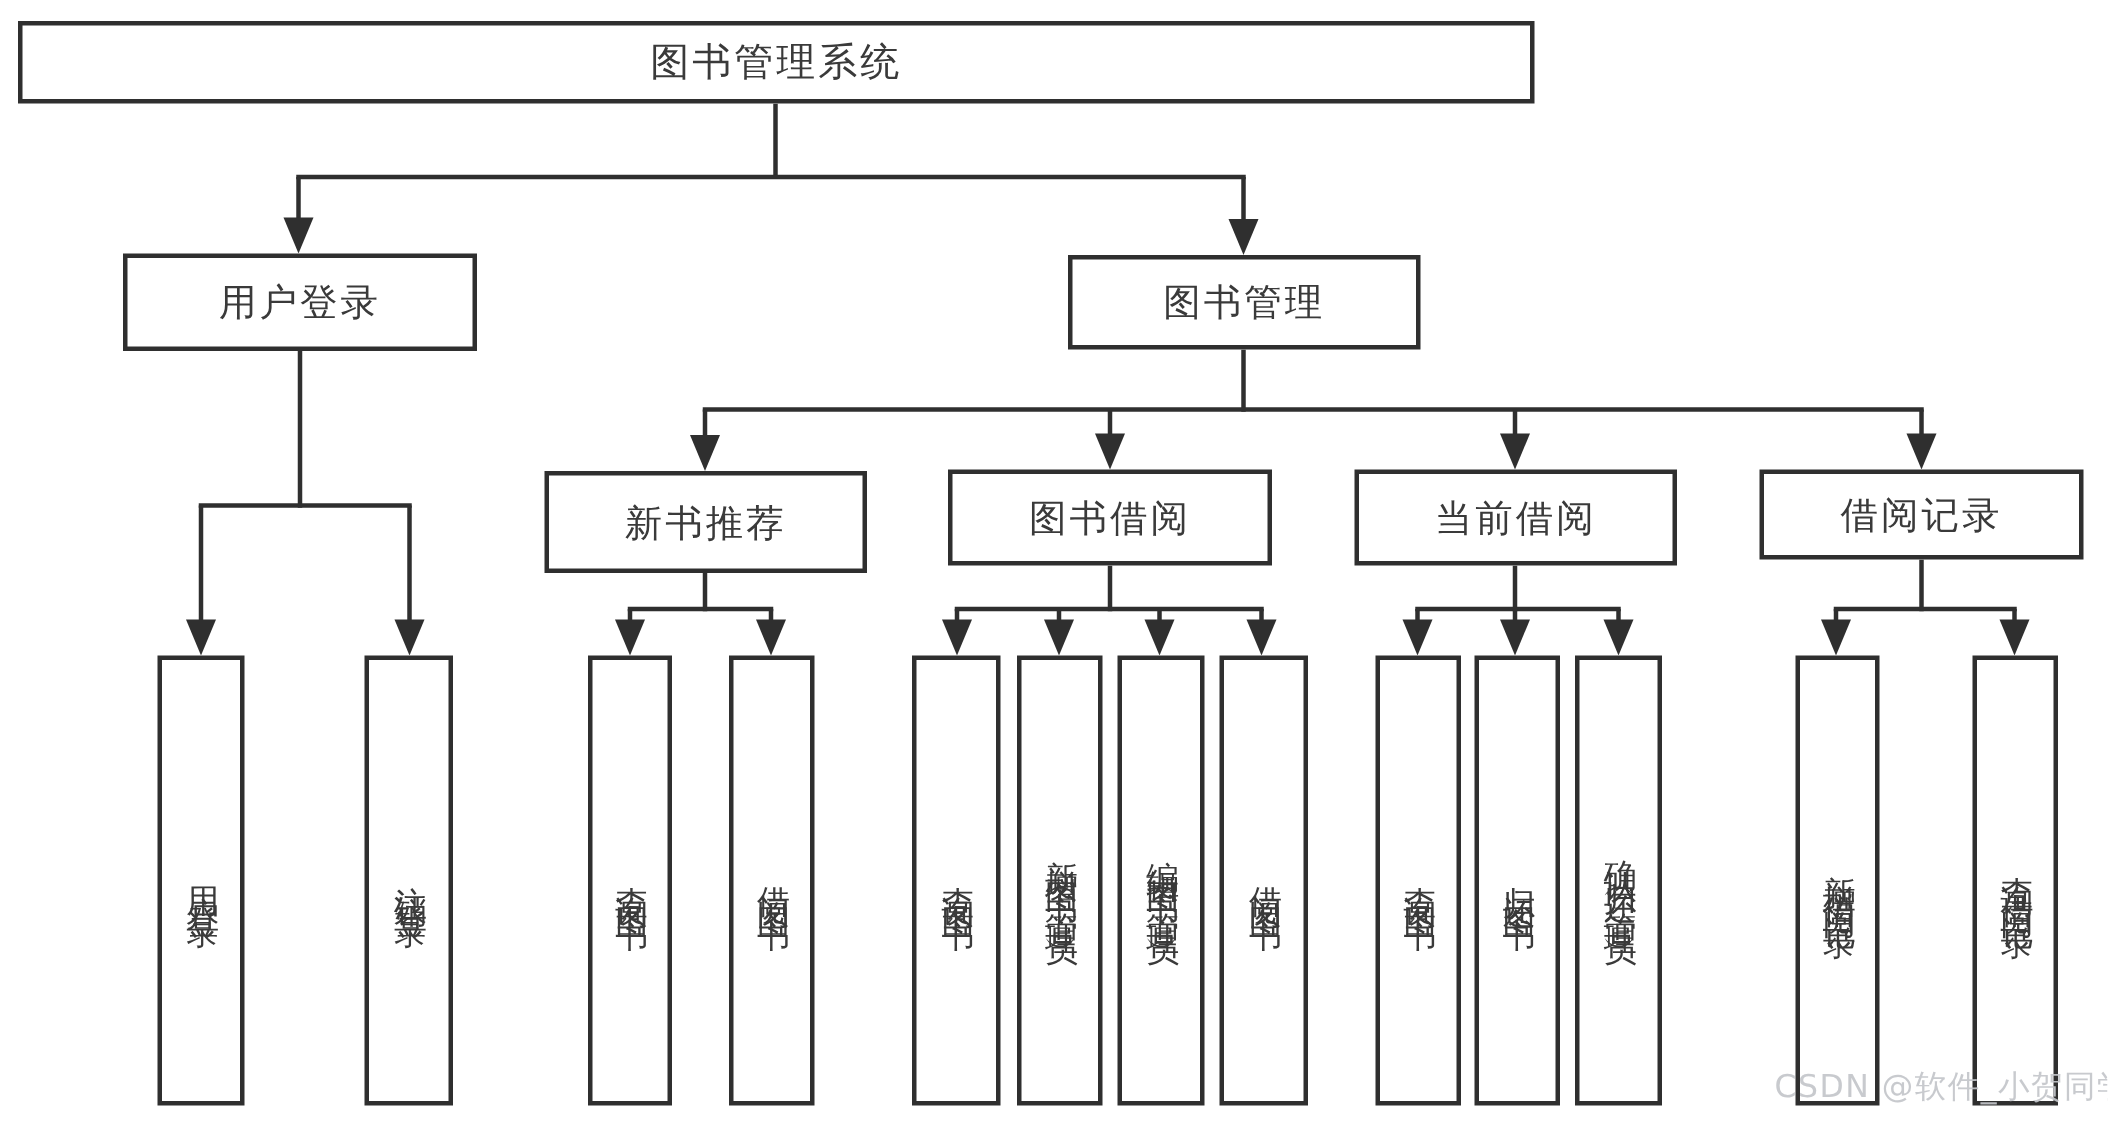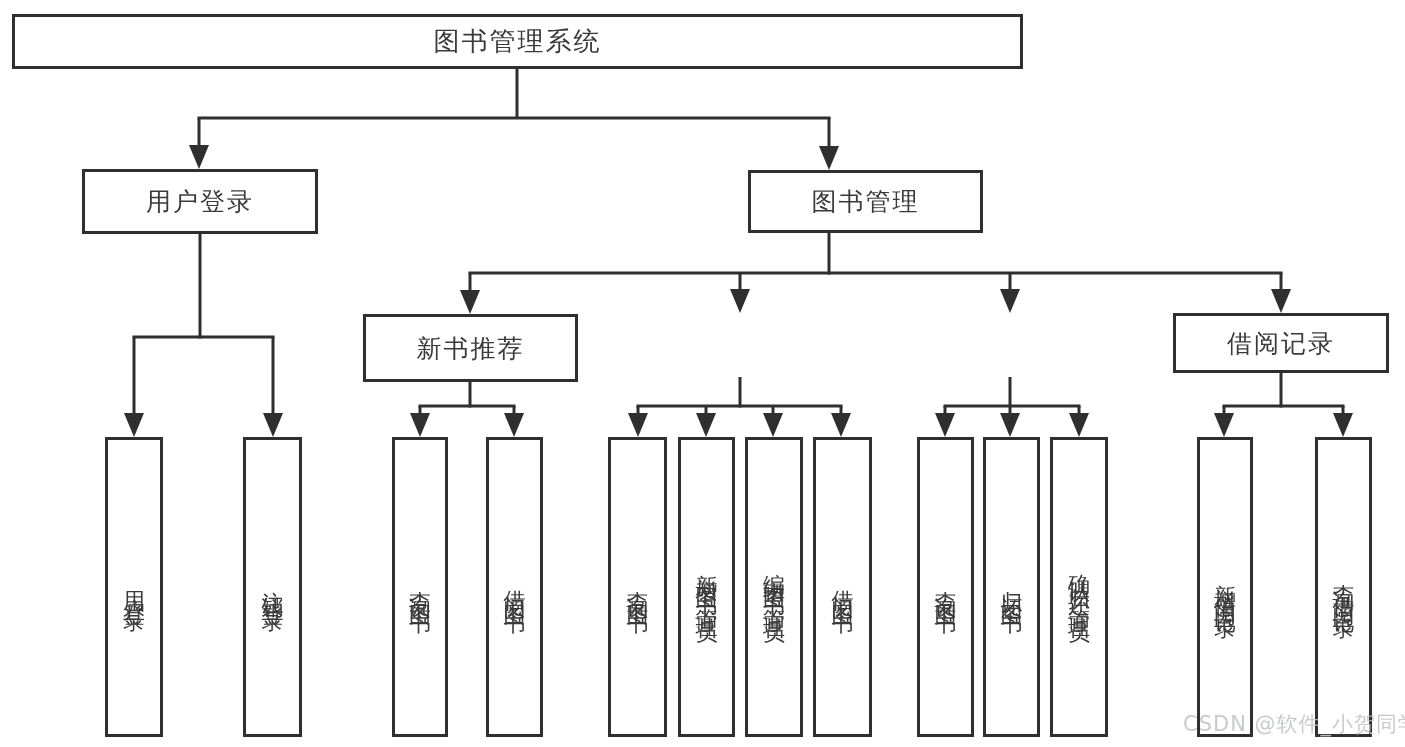--- a/index.html
+++ b/index.html
@@ -136,26 +136,32 @@
     <polygon points="1333,413 1353,413 1343,437"></polygon>
   </svg>
 
   <div class="node h-node root-node" style="left:12px; top:14px; width:1011px; height:55px;">
     <span>图书管理系统</span>
   </div>
 
   <div class="node h-node" style="left:82px; top:169px; width:236px; height:65px;">
     <span>用户登录</span>
   </div>
-  <div class="node h-node" style="left:712px; top:170px; width:235px; height:63px;margin-left:36px;">
+  <div class="node h-node" style="left:712px; top:170px; width:235px; height:63px;">
     <span>图书管理</span>
   </div>
 
   <div class="node h-node" style="left:363px; top:314px; width:215px; height:68px;">
     <span>新书推荐</span>
+  </div>
+  <div class="node h-node" style="left:632px; top:313px; width:216px; height:64px;">
+    <span>图书借阅</span>
+  </div>
+  <div class="node h-node" style="left:903px; top:313px; width:215px; height:64px;">
+    <span>当前借阅</span>
   </div>
   <div class="node h-node" style="left:1173px; top:313px; width:216px; height:60px;align-items:center;">
     <span>借阅记录</span>
   </div>
 
   <div class="node leaf" style="left:105px; top:437px; width:58px; height:300px;">用户登录</div>
   <div class="node leaf" style="left:243px; top:437px; width:59px; height:300px;">注销登录</div>
 
   <div class="node leaf" style="left:392px; top:437px; width:56px; height:300px;">查询图书</div>
   <div class="node leaf" style="left:486px; top:437px; width:57px; height:300px;">借阅图书</div>

